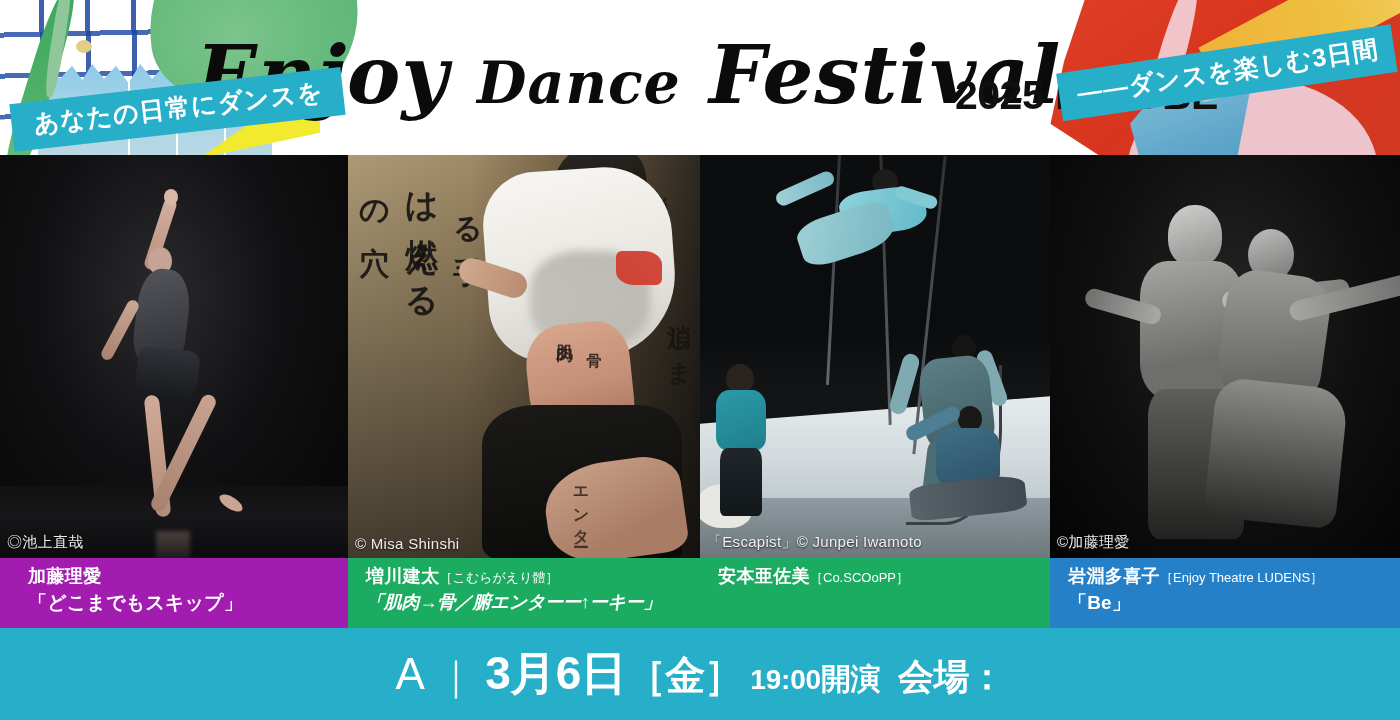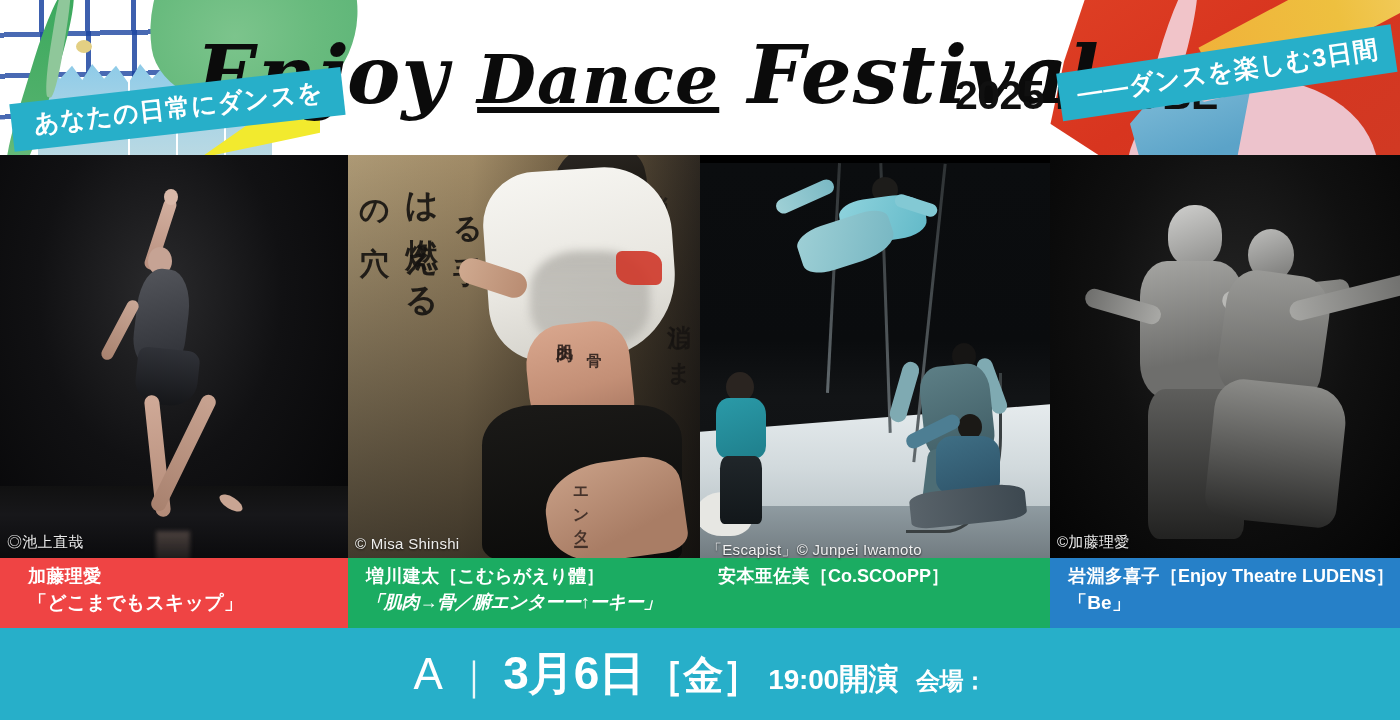--- a/index.html
+++ b/index.html
@@ -116,21 +116,21 @@
     color:#0b0b0b;
     font-family:"DejaVu Serif", serif;
     font-size:78px;
     font-style:italic;
     font-weight:700;
     letter-spacing:1px;
     line-height:110px;
     white-space:nowrap;
   }
   .wordmark .w-en { font-size:80px; }
-  .wordmark .w-da { font-size:68px;text-decoration:underline; }
+  .wordmark .w-da { font-size:57px; }
   .wordmark .w-fe { font-size:80px; }
 
   .kobe-year {
     position:absolute; left:955px; top:72px;
     font-size:41px; font-weight:700; color:#101010;
     letter-spacing:-0.5px; white-space:nowrap;
   }
 
   
   .ribbon-left {
@@ -167,21 +167,21 @@
     background:#000;
   }
   .photo {
     position:relative;
     height:403px;
     overflow:hidden;
     background:#050505;
   }
   .p1 { width:348px; }
   .p2 { width:352px; }
-  .p3 { width:350px;margin-top:8px; }
+  .p3 { width:350px; }
   .p4 { width:350px; }
 
   .credit {
     position:absolute; left:7px; bottom:6px;
     color:rgba(255,255,255,.92);
     font-size:15px;
     letter-spacing:.3px;
     z-index:5;
     text-shadow:0 1px 2px rgba(0,0,0,.8);
     white-space:nowrap;
@@ -440,42 +440,42 @@
     padding:9px 0 0 18px;
     color:#ffffff;
     overflow:hidden;
   }
   .c1 { width:348px; }
   .c2 { width:352px; }
   .c3 { width:350px; }
   .c4 { width:350px; }
   .cap-row1 { white-space:nowrap; line-height:1.1; }
   .cap-name { font-size:18px; font-weight:700; letter-spacing:.4px; }
-  .cap-group { font-size:18px; font-weight:700; letter-spacing:0; }
+  .cap-group { font-size:13px; font-weight:400; letter-spacing:0; }
   .cap-title {
     font-size:19px; font-weight:700; letter-spacing:.2px;
     margin-top:5px; white-space:nowrap; line-height:1.15;
   }
   .c2 .cap-title { font-size:18px; letter-spacing:-.2px;font-style:italic; }
 
   
   .footer {
     position:absolute; left:0; top:628px;
     width:1400px; height:92px;
     display:flex; align-items:center; justify-content:center;
     color:#ffffff;
   }
   .footer-inner { display:flex; align-items:baseline; white-space:nowrap; }
   .f-slot { font-size:44px; font-weight:400; letter-spacing:1px; }
   .f-div { font-size:38px; font-weight:300; margin:0 11px; opacity:.92; }
   .f-date { font-size:46px; font-weight:700; letter-spacing:-.5px; }
   .f-dow  { font-size:40px; font-weight:700; letter-spacing:-1px; }
   .f-time { font-size:28px; font-weight:700; margin-left:7px; letter-spacing:-.2px; }
   .f-open { font-size:30px; font-weight:700; letter-spacing:-.5px; }
-  .f-venue-label { font-size:24px; font-weight:700; margin-left:18px; letter-spacing:-.5px; }
+  .f-venue-label { font-size:36px; font-weight:700; margin-left:18px; letter-spacing:-.5px; }
   .f-venue { font-size:42px; font-weight:700; letter-spacing:-.8px; margin-left:2px; }
 </style>
 </head>
 <body>
 
 <div id="poster">
 
   <div class="header">
 
     <div class="art-left">
@@ -612,21 +612,21 @@
         <div class="f4b-torso"></div>
         <div class="f4b-arm"></div>
         <div class="f4b-skirt"></div>
       </div>
       <div class="credit">©加藤理愛</div>
     </div>
   </div>
 
   <div class="captions">
 
-    <div class="cap c1" style="background: #ef4444; padding-left: 28px;">
+    <div class="cap c1" style="background: #a21caf; padding-left: 28px;">
       <div class="cap-row1">
         <span class="cap-name">加藤理愛</span><span class="cap-group"></span>
       </div>
       <div class="cap-title">「どこまでもスキップ」</div>
     </div>
 
     <div class="cap c2" style="background: rgb(27, 172, 98);">
       <div class="cap-row1">
         <span class="cap-name">増川建太</span><span class="cap-group">［こむらがえり體］</span>
       </div>

